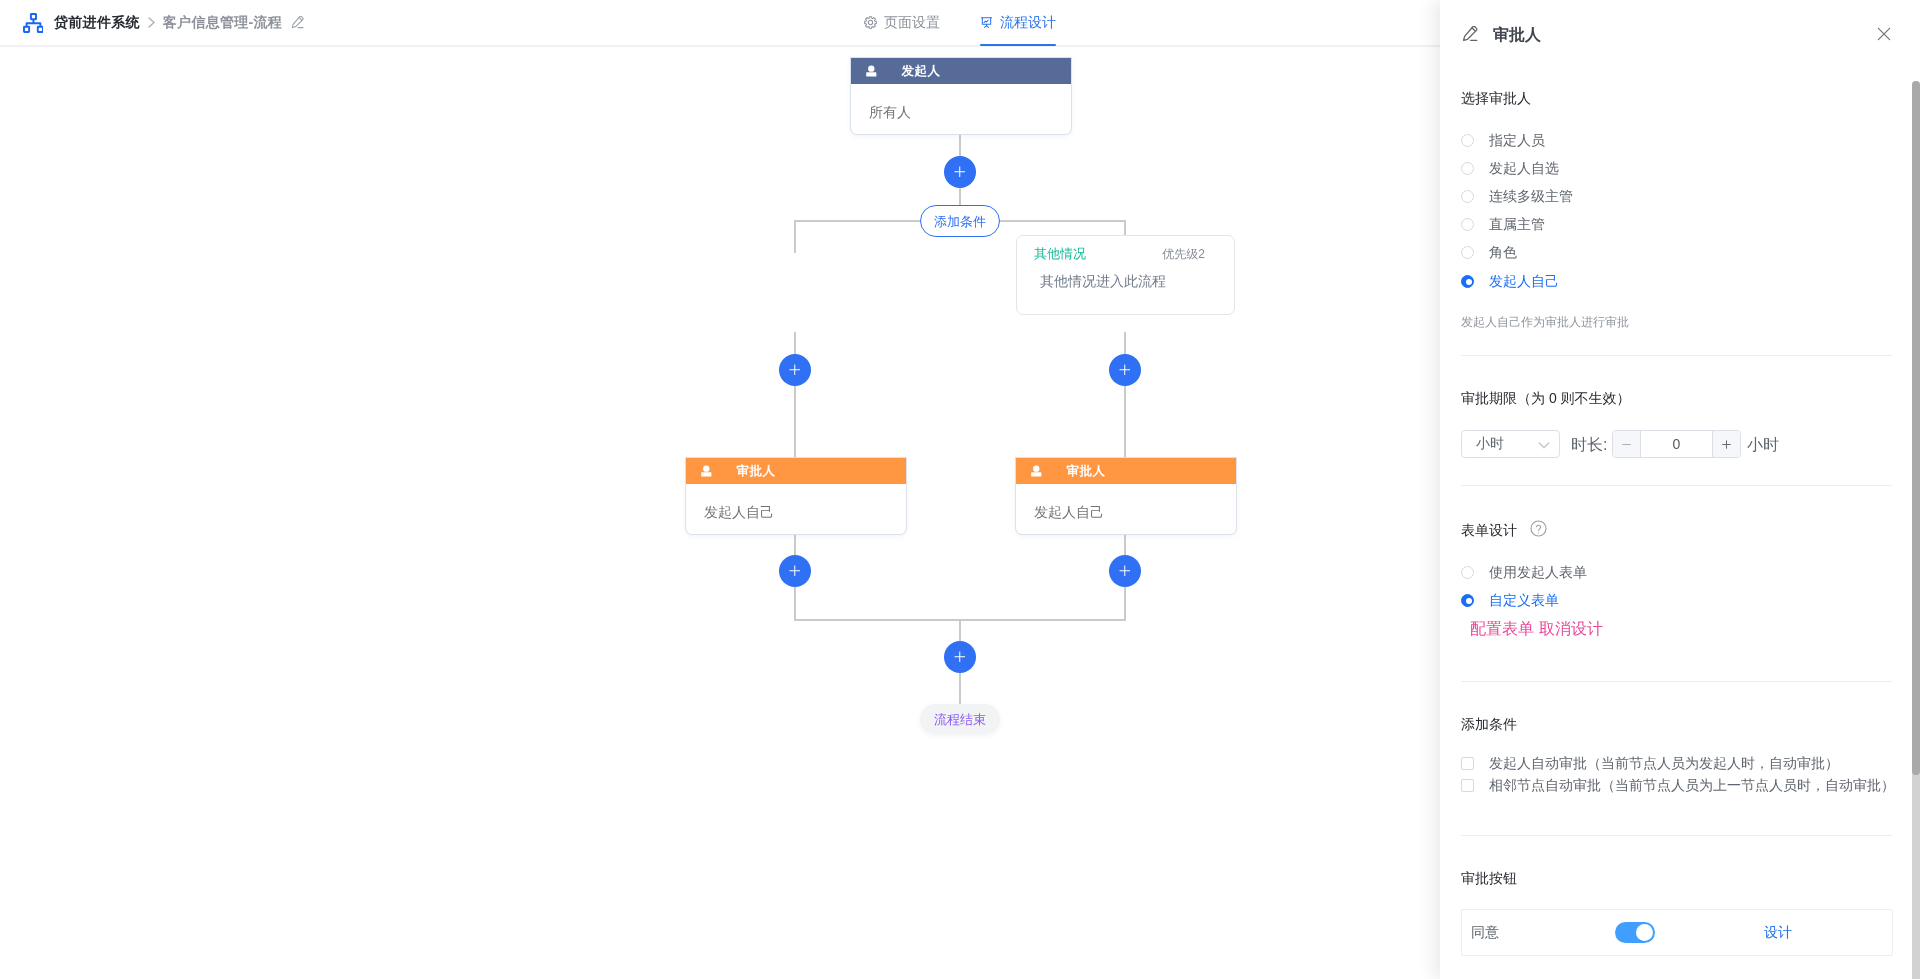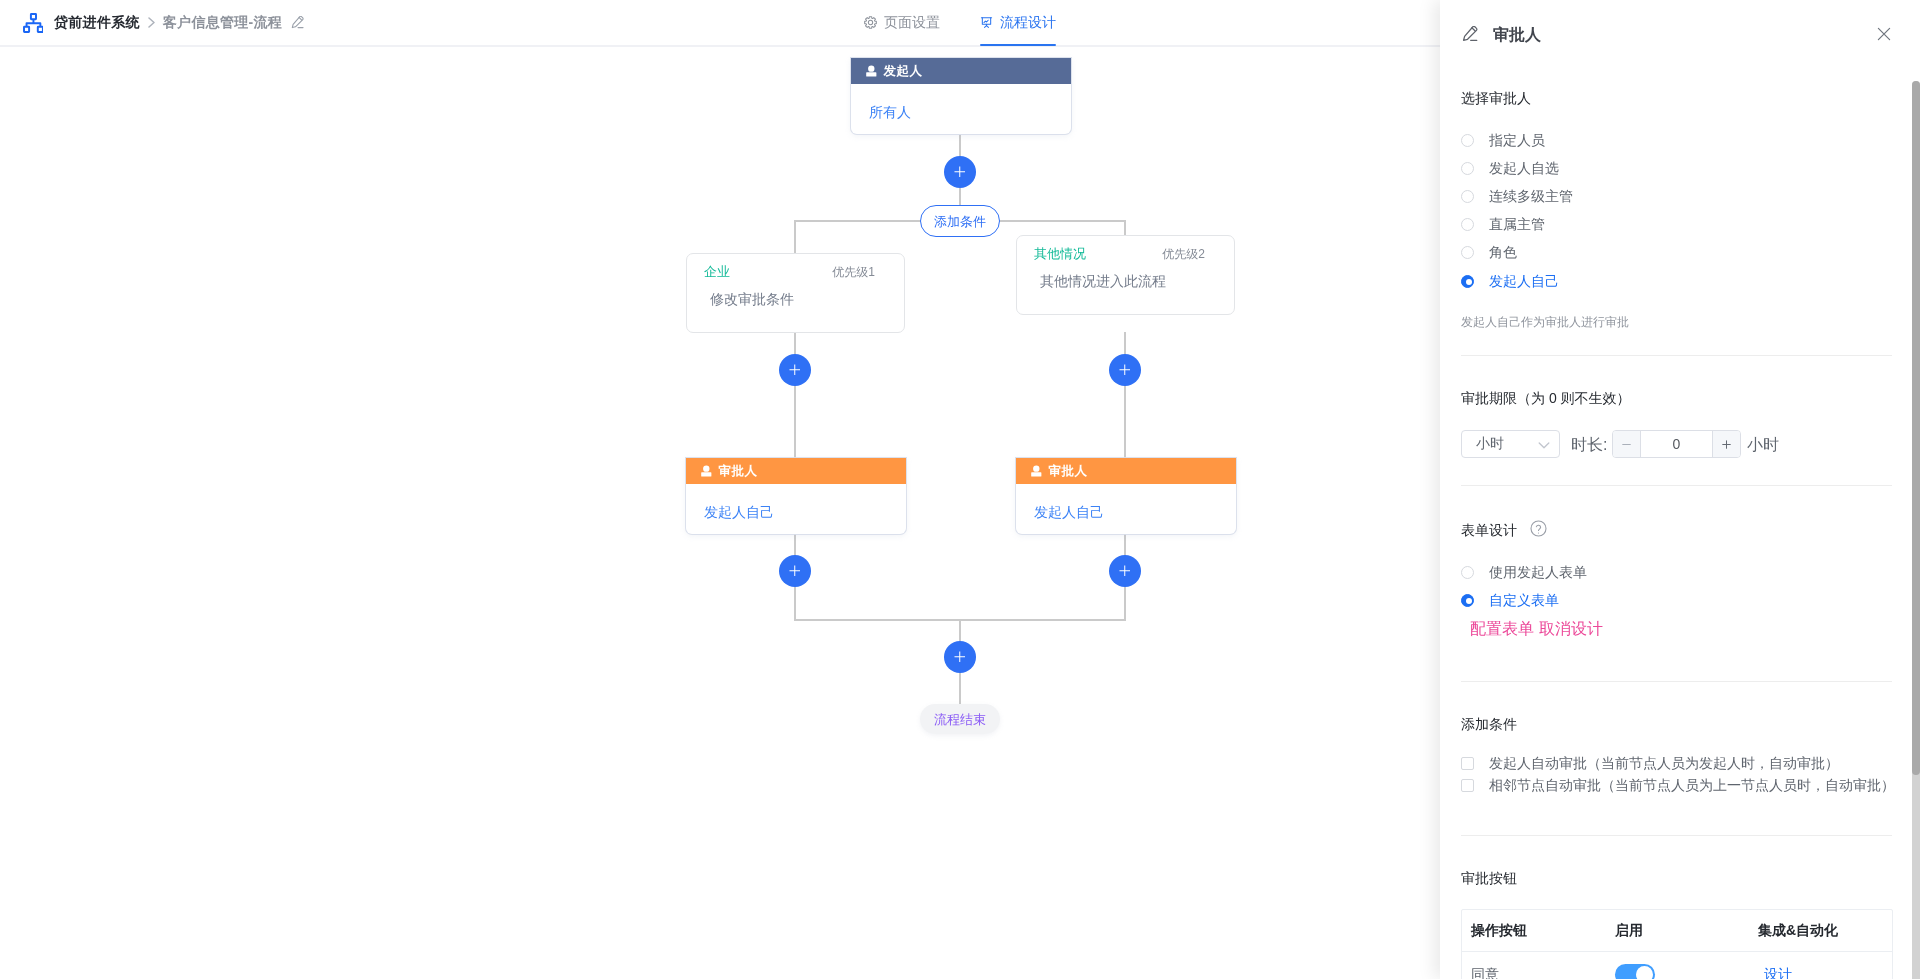--- a/index.html
+++ b/index.html
@@ -19,23 +19,23 @@
 .tab{height:45px;display:flex;align-items:center;gap:7px;font-size:14px;color:#8d929b;cursor:pointer;position:relative;white-space:nowrap}
 .tab .ti{width:13px;height:13px;display:block}
 .tab.active{color:#2a74f0}
 .tab.active:after{content:"";position:absolute;left:0;right:0;bottom:-1px;height:2.2px;background:#2a74f0;border-radius:2px}
 
 .canvas{position:absolute;left:0;top:46px;width:1440px;height:933px;background:#fff;overflow:hidden}
 .ln{position:absolute;background:#cacaca}
 .vl{width:1.5px}
 .hl{height:1.5px}
 .node{position:absolute;width:220px;background:#fff;border-radius:0 0 6px 6px;box-shadow:0 0 0 1px rgba(216,222,234,.9),0 2px 6px 0 rgba(160,172,196,.16)}
-.node .hd{height:26px;display:flex;align-items:center;gap:7px;padding:0 15px;font-size:12.5px;color:#fff;font-weight:700;letter-spacing:.4px}
+.node .hd{height:26px;display:flex;align-items:center;gap:25px;padding:0 15px;font-size:12.5px;color:#fff;font-weight:700;letter-spacing:.4px}
 .node .hd .ui{width:10.6px;height:12px;display:block;margin-top:0}
-.node .bd{padding:21px 17px 0 18px;font-size:14px;color:#3b82f6;height:50px;line-height:14px}
+.node .bd{padding:21px 17px 0 18px;font-size:14px;color:#737373;height:50px;line-height:14px}
 .node.start .hd{background:#566b97}
 .node.appr .hd{background:#ff9642}
 .cond{position:absolute;width:219px;height:80px;background:#fff;border:1px solid #e3e5e8;border-radius:7px}
 .cond .r1{display:flex;justify-content:space-between;align-items:baseline;padding:11px 29px 0 17px}
 .cond .t{font-size:13px;color:#13ba98;line-height:13px}
 .cond .p{font-size:12px;color:#858b96;line-height:13px}
 .cond .r2{padding:13px 16px 0 23px;font-size:14px;color:#737b8a;line-height:14px}
 .plus{position:absolute;width:32px;height:32px;border-radius:50%;background:#2f70f5;display:flex;align-items:center;justify-content:center;cursor:pointer}
 .plus svg{width:11.5px;height:11.5px;display:block}
 .condbtn{position:absolute;z-index:3;height:32px;border:1px solid #2f70f5;border-radius:16px;background:#fff;color:#2f70f5;font-size:13px;display:flex;align-items:center;justify-content:center;cursor:pointer;white-space:nowrap;line-height:13px}
@@ -166,27 +166,20 @@
       <div class="bd">所有人</div>
     </div>
 
     <div class="plus" style="left:944px;top:110px">
       <svg viewBox="0 0 24 24" fill="none" stroke="#fff" stroke-width="2.1">
           <path d="M12 1v22M1 12h22"></path>
         </svg>
     </div>
     <div class="condbtn" style="left:920px;top:159px;width:80px">添加条件</div>
 
-    <div class="cond" style="left:686px;top:207px">
-      <div class="r1">
-        <span class="t">企业</span>
-        <span class="p">优先级1</span>
-      </div>
-      <div class="r2">修改审批条件</div>
-    </div>
     <div class="cond" style="left:1016px;top:189px">
       <div class="r1">
         <span class="t">其他情况</span>
         <span class="p">优先级2</span>
       </div>
       <div class="r2">其他情况进入此流程</div>
     </div>
 
     <div class="plus" style="left:779px;top:308px">
       <svg viewBox="0 0 24 24" fill="none" stroke="#fff" stroke-width="2.1">
@@ -347,25 +340,20 @@
       </div>
       <div class="chk" style="top:709px">
         <span class="cb"></span>
         <span>相邻节点自动审批（当前节点人员为上一节点人员时，自动审批）</span>
       </div>
 
       <div class="hr" style="top:766px"></div>
 
       <div class="sect-title" style="left:21px;top:802px">审批按钮</div>
       <div class="tbl" style="top:840px">
-        <div class="tr head">
-          <span class="th c1">操作按钮</span>
-          <span class="th c2">启用</span>
-          <span class="th c3">集成&amp;自动化</span>
-        </div>
         <div class="tr body">
           <span class="c1">同意</span>
           <span class="c2">
               <span class="sw"></span>
             </span>
           <span class="c3 tlink">设计</span>
         </div>
       </div>
 
     </div>

